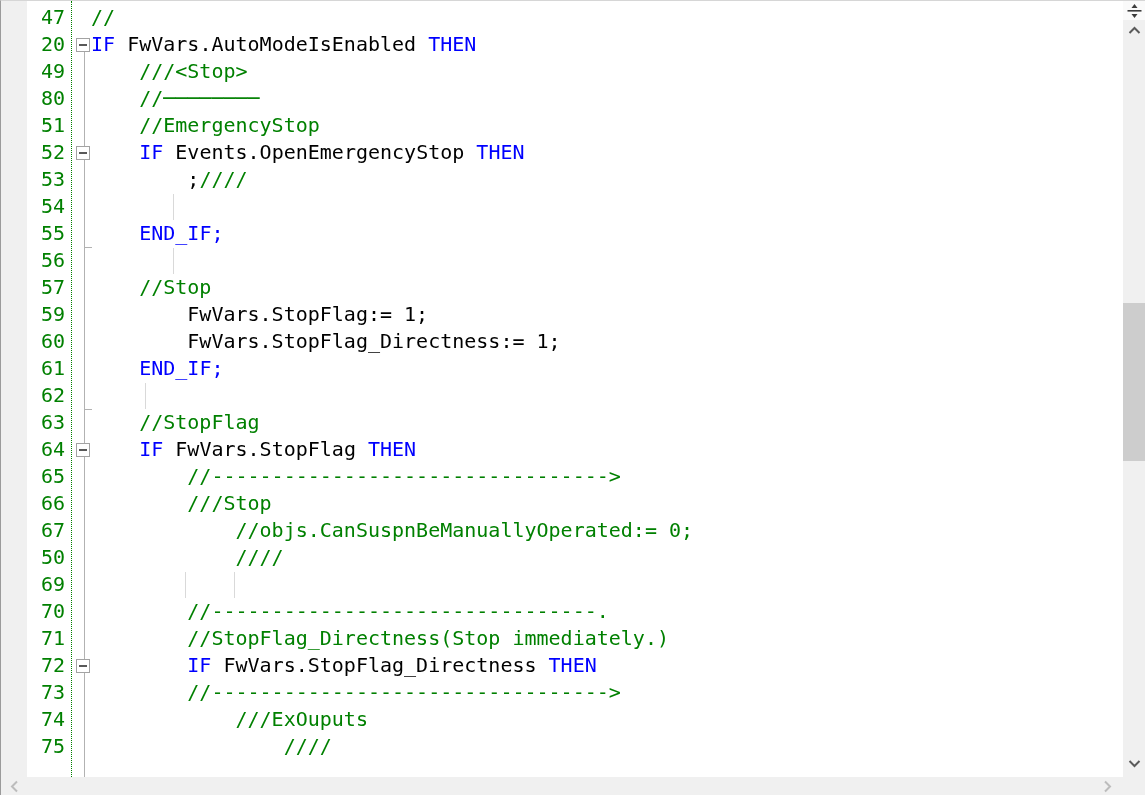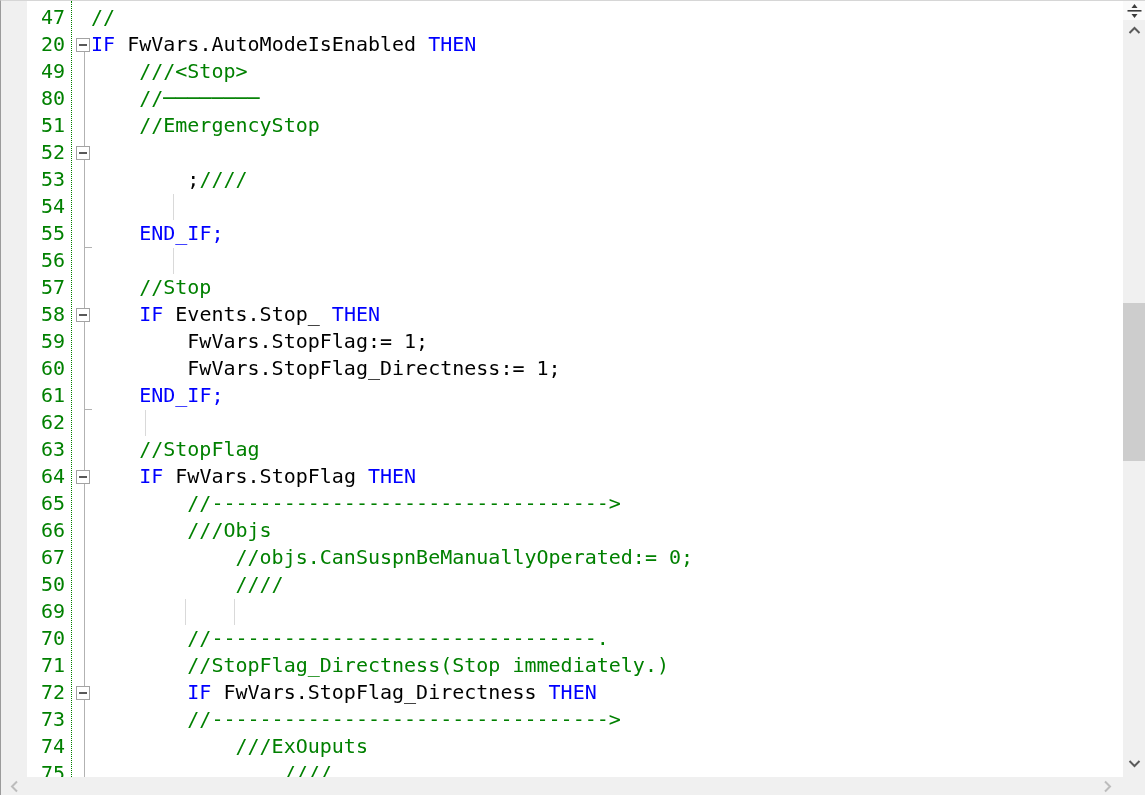--- a/index.html
+++ b/index.html
@@ -55,35 +55,34 @@
         <div class="fold-vline" style="top: 50px; height: 726px;"></div>
         <div class="fold-tick" style="top: 246px;"></div>
         <div class="fold-tick" style="top: 408px;"></div>
       </div>
     <div id="rows">
         <div class="row"><span class="num">47</span><span class="code"><span class="t-c">//</span></span></div>
         <div class="row"><span class="num">20</span><span class="foldbox"></span><span class="code"><span class="t-k">IF</span><span class="t-p"> FwVars.AutoModeIsEnabled </span><span class="t-k">THEN</span></span></div>
         <div class="row"><span class="num">49</span><span class="code"><span class="t-c">    ///&lt;Stop&gt;</span></span></div>
         <div class="row"><span class="num">80</span><span class="code"><span class="t-c">    //────────</span></span></div>
         <div class="row"><span class="num">51</span><span class="code"><span class="t-c">    //EmergencyStop</span></span></div>
-        <div class="row"><span class="num">52</span><span class="foldbox"></span></div>
+        <div class="row"><span class="num">52</span><span class="foldbox"></span><span class="code"><span class="t-p">    </span><span class="t-k">IF</span><span class="t-p"> Events.OpenEmergencyStop </span><span class="t-k">THEN</span></span></div>
         <div class="row"><span class="num">53</span><span class="code"><span class="t-p">        ;</span><span class="t-c">////</span></span></div>
         <div class="row"><span class="num">54</span><span class="guide" style="left: 172px;"></span><span class="code"></span></div>
         <div class="row"><span class="num">55</span><span class="code"><span class="t-p">    </span><span class="t-k">END_IF;</span></span></div>
         <div class="row"><span class="num">56</span><span class="guide" style="left: 172px;"></span><span class="code"></span></div>
         <div class="row"><span class="num">57</span><span class="code"><span class="t-c">    //Stop</span></span></div>
-        <div class="row"><span class="num">58</span><span class="foldbox"></span><span class="code"><span class="t-p">    </span><span class="t-k">IF</span><span class="t-p"> Events.Stop_ </span><span class="t-k">THEN</span></span></div>
         <div class="row"><span class="num">59</span><span class="code"><span class="t-p">        FwVars.StopFlag:= 1;</span></span></div>
         <div class="row"><span class="num">60</span><span class="code"><span class="t-p">        FwVars.StopFlag_Directness:= 1;</span></span></div>
         <div class="row"><span class="num">61</span><span class="code"><span class="t-p">    </span><span class="t-k">END_IF;</span></span></div>
         <div class="row"><span class="num">62</span><span class="guide" style="left: 144px;"></span><span class="code"></span></div>
         <div class="row"><span class="num">63</span><span class="code"><span class="t-c">    //StopFlag</span></span></div>
         <div class="row"><span class="num">64</span><span class="foldbox"></span><span class="code"><span class="t-p">    </span><span class="t-k">IF</span><span class="t-p"> FwVars.StopFlag </span><span class="t-k">THEN</span></span></div>
         <div class="row"><span class="num">65</span><span class="code"><span class="t-c">        //---------------------------------&gt;</span></span></div>
-        <div class="row"><span class="num">66</span><span class="code"><span class="t-c">        ///Objs</span></span></div>
+        <div class="row"><span class="num">66</span><span class="code"><span class="t-c">        ///Stop</span></span></div>
         <div class="row"><span class="num">67</span><span class="code"><span class="t-c">            //objs.CanSuspnBeManuallyOperated:= 0;</span></span></div>
         <div class="row"><span class="num">50</span><span class="code"><span class="t-c">            ////</span></span></div>
         <div class="row"><span class="num">69</span><span class="guide" style="left: 184px;"></span><span class="guide" style="left: 233px;"></span><span class="code"></span></div>
         <div class="row"><span class="num">70</span><span class="code"><span class="t-c">        //--------------------------------.</span></span></div>
         <div class="row"><span class="num">71</span><span class="code"><span class="t-c">        //StopFlag_Directness(Stop immediately.)</span></span></div>
         <div class="row"><span class="num">72</span><span class="foldbox"></span><span class="code"><span class="t-p">        </span><span class="t-k">IF</span><span class="t-p"> FwVars.StopFlag_Directness </span><span class="t-k">THEN</span></span></div>
         <div class="row"><span class="num">73</span><span class="code"><span class="t-c">        //---------------------------------&gt;</span></span></div>
         <div class="row"><span class="num">74</span><span class="code"><span class="t-c">            ///ExOuputs</span></span></div>
         <div class="row"><span class="num">75</span><span class="code"><span class="t-c">                ////</span></span></div>
       </div>

